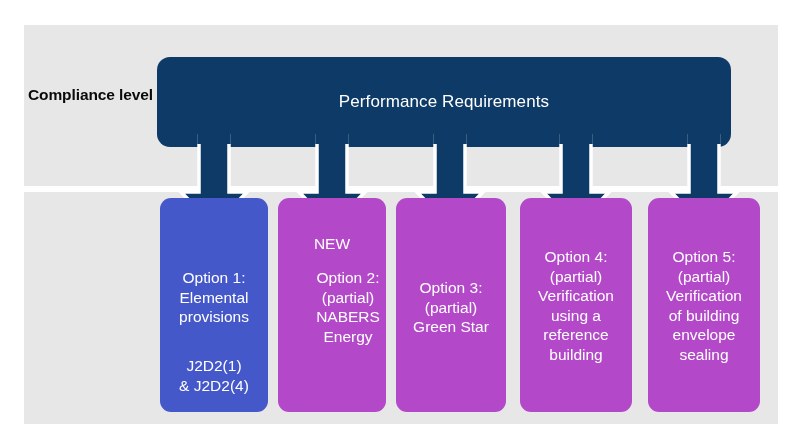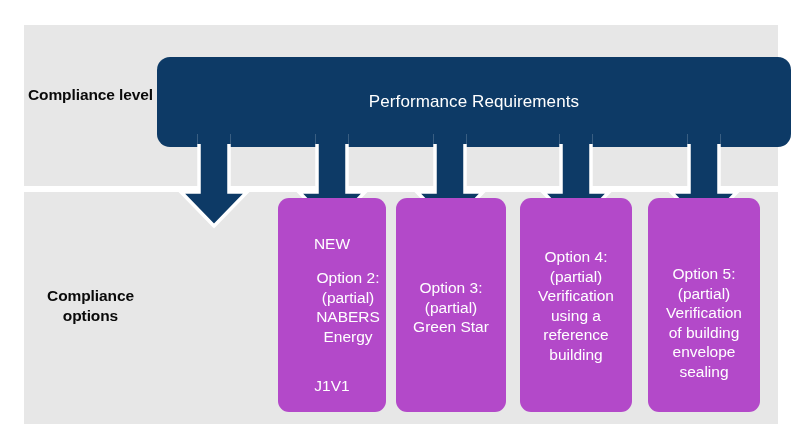--- a/index.html
+++ b/index.html
@@ -43,21 +43,21 @@
     letter-spacing: -0.1px;
   }
   #label-level   { top: 85px; }
   #label-options { top: 286px; }
 
   
   #perf-bar {
     position: absolute;
     left: 157px;
     top: 57px;
-    width: 634px;
+    width: 574px;
     height: 90px;
     background: #0d3a66;
     border-radius: 13px;
     display: flex;
     align-items: center;
     justify-content: center;
   }
   #perf-bar-text {
     color: #ffffff;
     font-size: 17px;
@@ -116,22 +116,20 @@
 </head>
 <body>
 
 <div id="canvas">
 
   <div class="band" id="band-level"></div>
   <div class="band" id="band-options"></div>
 
   <div class="row-label" id="label-level">Compliance
 level</div>
-  <div class="row-label" id="label-options">Compliance
-options</div>
 
   <div id="perf-bar">
     <span id="perf-bar-text">Performance Requirements</span>
   </div>
 
   <svg class="arrow" style="left:177px;" viewBox="0 0 74 96" xmlns="http://www.w3.org/2000/svg">
     <path d="M22 0 H52 V58 H70 L37 92 L4 58 H22 Z" fill="#0d3a66" stroke="#ffffff" stroke-width="3.5" stroke-linejoin="miter"></path>
     <rect x="20.25" y="-4" width="33.5" height="14" fill="#0d3a66"></rect>
   </svg>
   <svg class="arrow" style="left:295px;" viewBox="0 0 74 96" xmlns="http://www.w3.org/2000/svg">
@@ -144,28 +142,35 @@
   </svg>
   <svg class="arrow" style="left:539px;" viewBox="0 0 74 96" xmlns="http://www.w3.org/2000/svg">
     <path d="M22 0 H52 V58 H70 L37 92 L4 58 H22 Z" fill="#0d3a66" stroke="#ffffff" stroke-width="3.5" stroke-linejoin="miter"></path>
     <rect x="20.25" y="-4" width="33.5" height="14" fill="#0d3a66"></rect>
   </svg>
   <svg class="arrow" style="left:667px;" viewBox="0 0 74 96" xmlns="http://www.w3.org/2000/svg">
     <path d="M22 0 H52 V58 H70 L37 92 L4 58 H22 Z" fill="#0d3a66" stroke="#ffffff" stroke-width="3.5" stroke-linejoin="miter"></path>
     <rect x="20.25" y="-4" width="33.5" height="14" fill="#0d3a66"></rect>
   </svg>
 
+  <div class="option-box" style="left:160px; width:108px; background:#4558c9;">
+    <div class="option-new"></div>
+    <div class="option-title" style="top:70px;">Option 1:
+Elemental
+provisions</div>
+    <div class="option-code">J2D2(1)
+&amp; J2D2(4)</div>
+  </div>
 
   <div class="option-box" style="left:278px; width:108px; background:#b349c9;">
     <div class="option-new">NEW</div>
     <div class="option-title" style="top:70px;margin-left:32px;">Option 2:
 (partial)
 NABERS
 Energy</div>
-    <div class="option-code">J1V1</div>
   </div>
 
   <div class="option-box" style="left:396px; width:110px; background:#b349c9;">
     <div class="option-new"></div>
     <div class="option-title" style="top:80px;">Option 3:
 (partial)
 Green Star</div>
   </div>
 
   <div class="option-box" style="left:520px; width:112px; background:#b349c9;">
@@ -173,21 +178,21 @@
     <div class="option-title" style="top:49px;">Option 4:
 (partial)
 Verification
 using a
 reference
 building</div>
   </div>
 
   <div class="option-box" style="left:648px; width:112px; background:#b349c9;">
     <div class="option-new"></div>
-    <div class="option-title" style="top:66px;">Option 5:
+    <div class="option-title" style="top:49px;">Option 5:
 (partial)
 Verification
 of building
 envelope
 sealing</div>
   </div>
 
 </div>
 
 </body></html>

